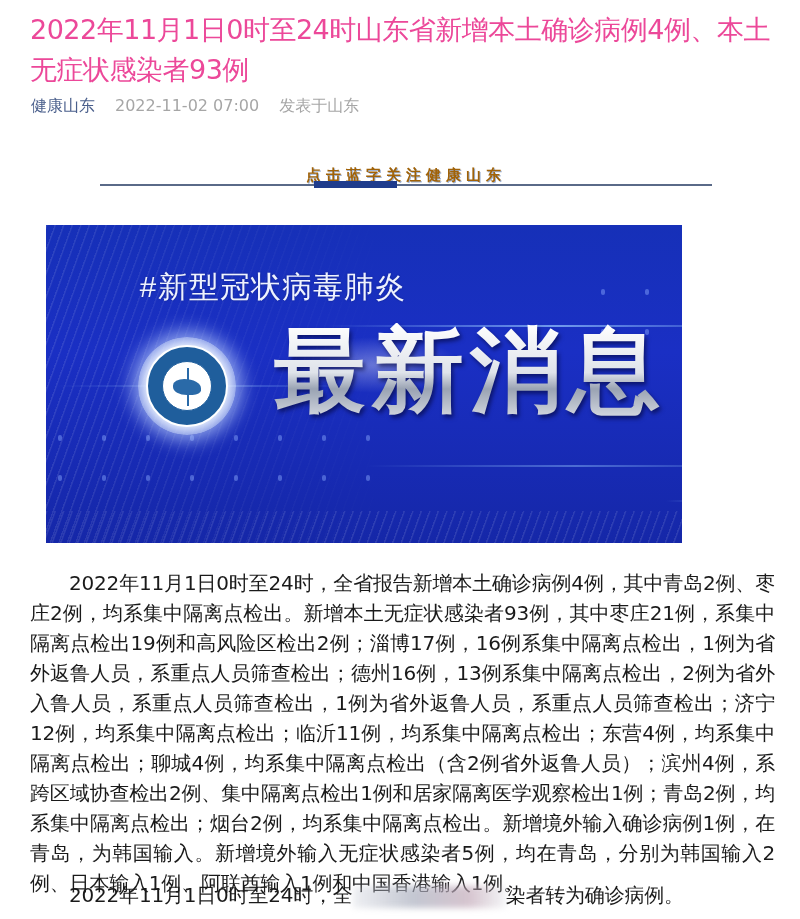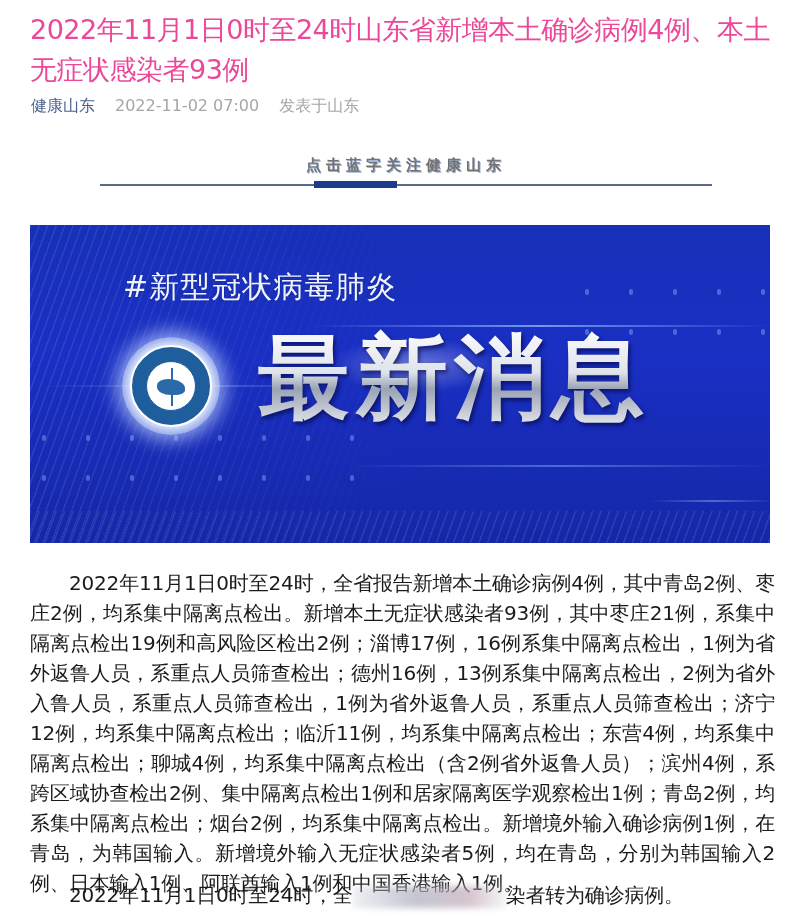--- a/index.html
+++ b/index.html
@@ -16,36 +16,37 @@
       font-size: 16px; line-height: 24px; display: flex; gap: 20px; white-space: nowrap;
     }
     .meta .author { color: #4a5f8c; }
     .meta .date { color: #a6a6a6; }
     .meta .location { color: #a6a6a6; }
 
     .follow-banner {
       position: absolute; left: 100px; top: 150px; width: 612px; height: 40px;
     }
     .follow-text {
-      position: absolute; left: 0; right: 0; top: 6px; text-align: center;
-      font-size: 15px; font-weight: bold; color: #737373; letter-spacing: 5px;
+      position: absolute; left: 0; right: 0; top: 16px; text-align: center;
+      font-size: 15px; font-weight: bold; color: #a16207; letter-spacing: 5px;
       text-shadow: 1px 1px 0 #9fb3d4;
     }
     .follow-line {
       position: absolute; left: 0; right: 0; top: 34px; height: 2px; background: #5a6a88;
     }
     .follow-bar {
       position: absolute; left: 214px; top: 31px; width: 83px; height: 7px; background: #1f3c8c;
     }
 
     .hero {
-      position: absolute; left: 30px; top: 225px; width: 740px; height: 318px; overflow: hidden;
+      position: absolute; left: 46px; top: 225px; width: 636px; height: 318px; overflow: hidden;
       background:
         radial-gradient(ellipse 120px 40px at 52% 44%, rgba(255,255,255,0.35), rgba(255,255,255,0) 70%),
         linear-gradient(180deg, #1630b8 0%, #1a2fc4 40%, #1527a8 100%);
+      font-family: Liberation Mono, monospace;
     }
     .hero-stripes {
       position: absolute; left: 0; top: 0; width: 100%; height: 100%;
       background: repeating-linear-gradient(110deg, rgba(255,255,255,0.10) 0px, rgba(255,255,255,0.10) 1px, rgba(255,255,255,0) 2px, rgba(255,255,255,0) 8px);
       -webkit-mask-image: linear-gradient(90deg, #000 0%, rgba(0,0,0,0.4) 30%, rgba(0,0,0,0) 55%);
       mask-image: linear-gradient(90deg, #000 0%, rgba(0,0,0,0.4) 30%, rgba(0,0,0,0) 55%);
     }
     .hero-stripes-bottom {
       position: absolute; left: 0; bottom: 0; width: 100%; height: 32px;
       background: repeating-linear-gradient(110deg, rgba(255,255,255,0.10) 0px, rgba(255,255,255,0.10) 1px, rgba(255,255,255,0) 2px, rgba(255,255,255,0) 8px);

